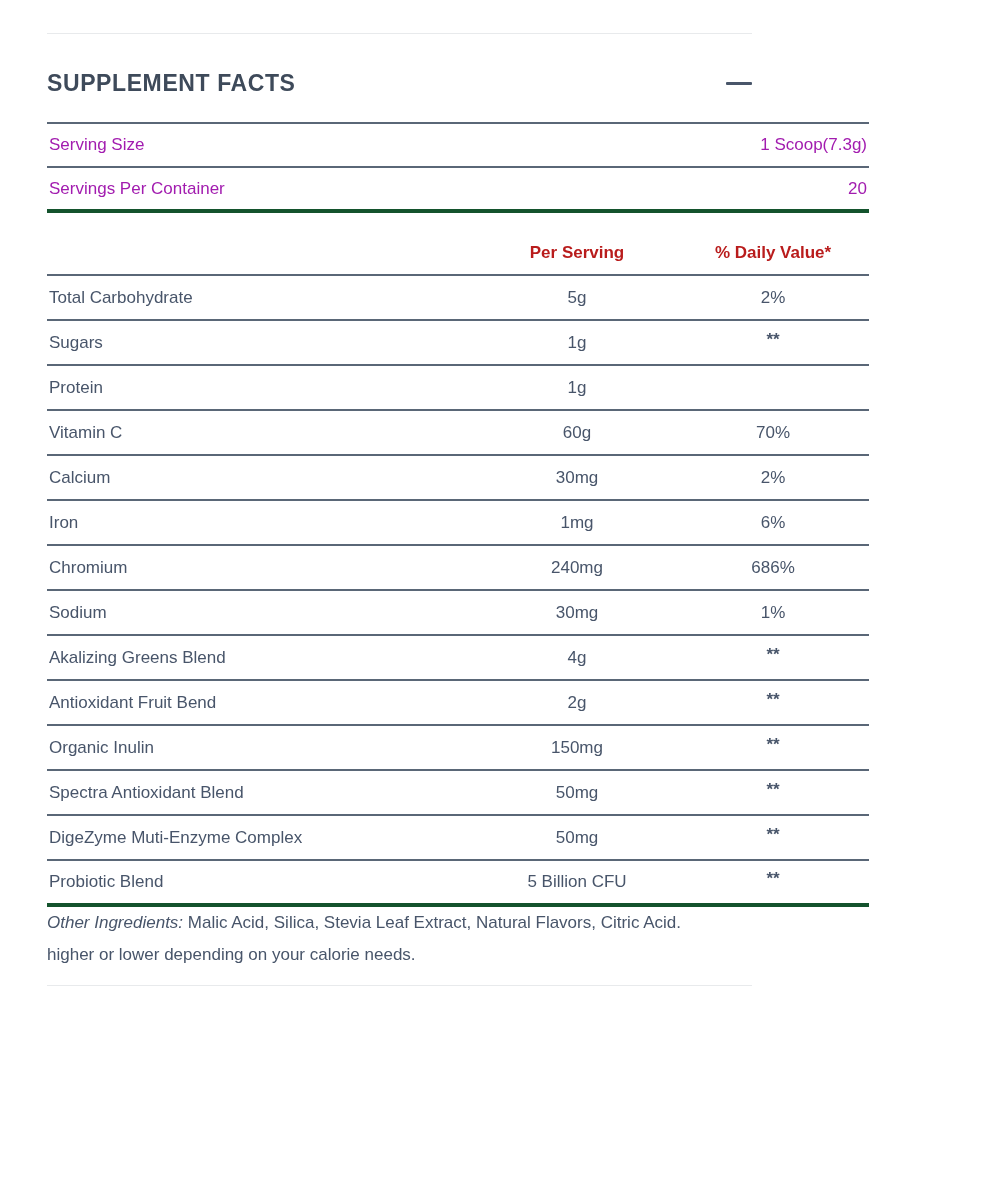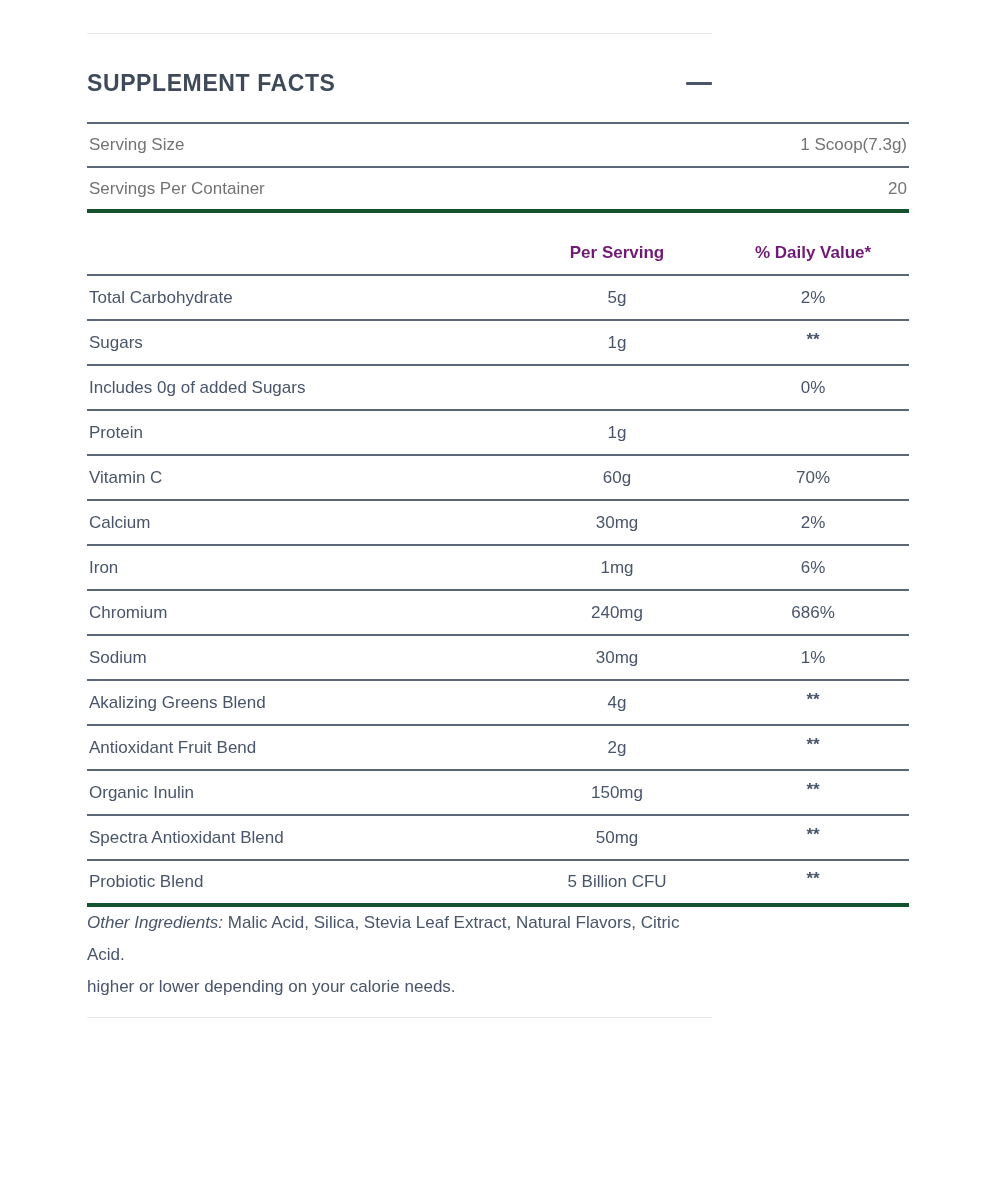--- a/index.html
+++ b/index.html
@@ -11,21 +11,21 @@
   body {
     width: 1000px;
     height: 1200px;
     font-family: "Liberation Sans", sans-serif;
     color: #414e5e;
     overflow: hidden;
   }
 
   .panel {
     width: 799px;
-    padding: 0 87px;
+    padding: 0 47px;
   }
 
   .top-divider {
     height: 1px;
     background: #e8eaec;
     margin-top: 33px;
   }
 
   .section-header {
     display: flex;
@@ -73,33 +73,33 @@
   }
 
   .col-name  { width: 430px; }
   .col-serv  { width: 200px; }
   .col-dv    { width: 192px; }
 
   tr.serving-row td {
     height: 44px;
     font-size: 17px;
     border-top: 2px solid #5a6777;
-    color: #737373;
+    color: #a21caf;
   }
   tr.serving-row td.label { text-align: left; padding-left: 2px; }
   tr.serving-row td.value { text-align: right; padding-right: 2px; }
   tr.heavy-bot td { border-bottom: 4px solid #14532d; }
 
   tr.spacer td { height: 26px; border: none; }
 
   tr.head-row th {
     height: 38px;
     font-size: 17px;
     font-weight: bold;
-    color: #701a75;
+    color: #b91c1c;
     text-align: center;
     padding-bottom: 6px;
     border: none;
   }
   tr.head-row th.blank { text-align: left; }
 
   tr.data-row td {
     height: 45px;
     font-size: 17px;
     border-top: 2px solid #5a6777;
@@ -179,25 +179,20 @@
         <td class="name">Total Carbohydrate</td>
         <td class="serv">5g</td>
         <td class="dv">2%</td>
       </tr>
       <tr class="data-row">
         <td class="name">Sugars</td>
         <td class="serv">1g</td>
         <td class="dv"><span class="stars">**</span></td>
       </tr>
       <tr class="data-row">
-        <td class="name">Includes 0g of added Sugars</td>
-        <td class="serv"></td>
-        <td class="dv">0%</td>
-      </tr>
-      <tr class="data-row">
         <td class="name">Protein</td>
         <td class="serv">1g</td>
         <td class="dv"></td>
       </tr>
       <tr class="data-row">
         <td class="name">Vitamin C</td>
         <td class="serv">60g</td>
         <td class="dv">70%</td>
       </tr>
       <tr class="data-row">
@@ -230,20 +225,25 @@
         <td class="serv">2g</td>
         <td class="dv"><span class="stars">**</span></td>
       </tr>
       <tr class="data-row">
         <td class="name">Organic Inulin</td>
         <td class="serv">150mg</td>
         <td class="dv"><span class="stars">**</span></td>
       </tr>
       <tr class="data-row">
         <td class="name">Spectra Antioxidant Blend</td>
+        <td class="serv">50mg</td>
+        <td class="dv"><span class="stars">**</span></td>
+      </tr>
+      <tr class="data-row">
+        <td class="name">DigeZyme Muti-Enzyme Complex</td>
         <td class="serv">50mg</td>
         <td class="dv"><span class="stars">**</span></td>
       </tr>
       <tr class="data-row heavy-bot">
         <td class="name">Probiotic Blend</td>
         <td class="serv">5 Billion CFU</td>
         <td class="dv"><span class="stars">**</span></td>
       </tr>
     </tbody>
   </table>

